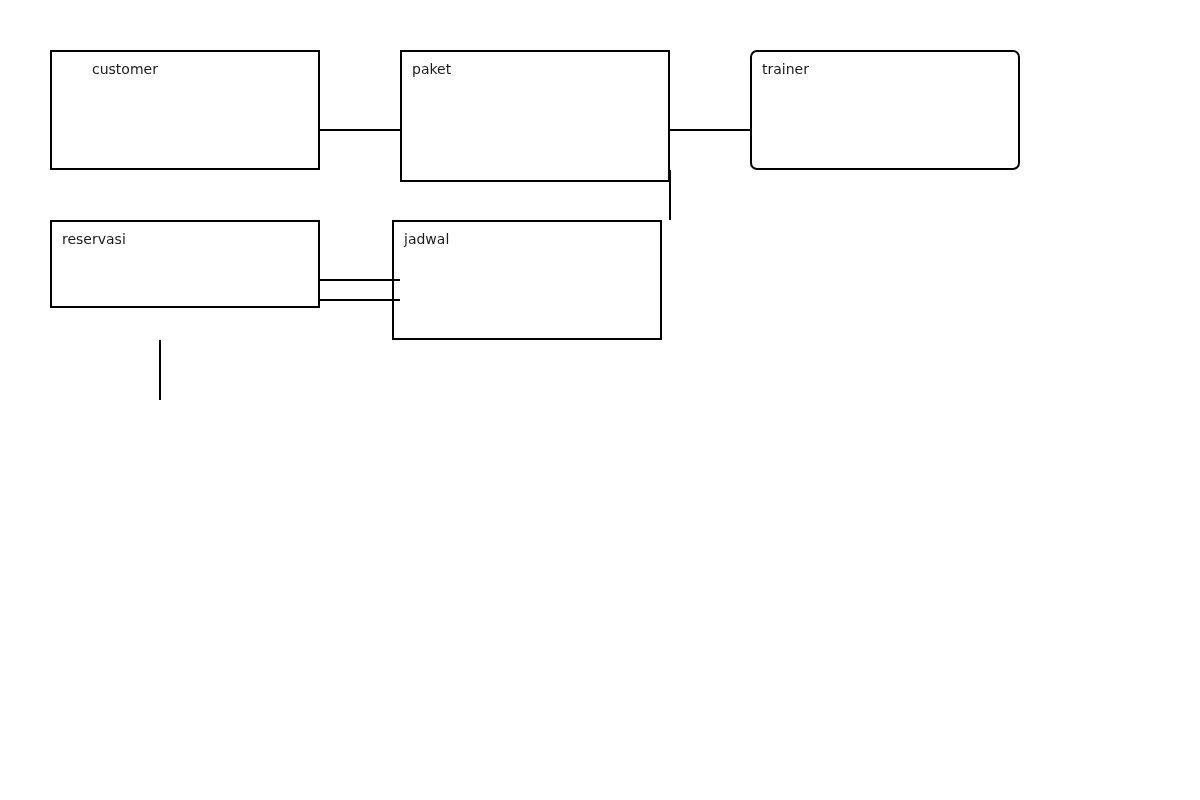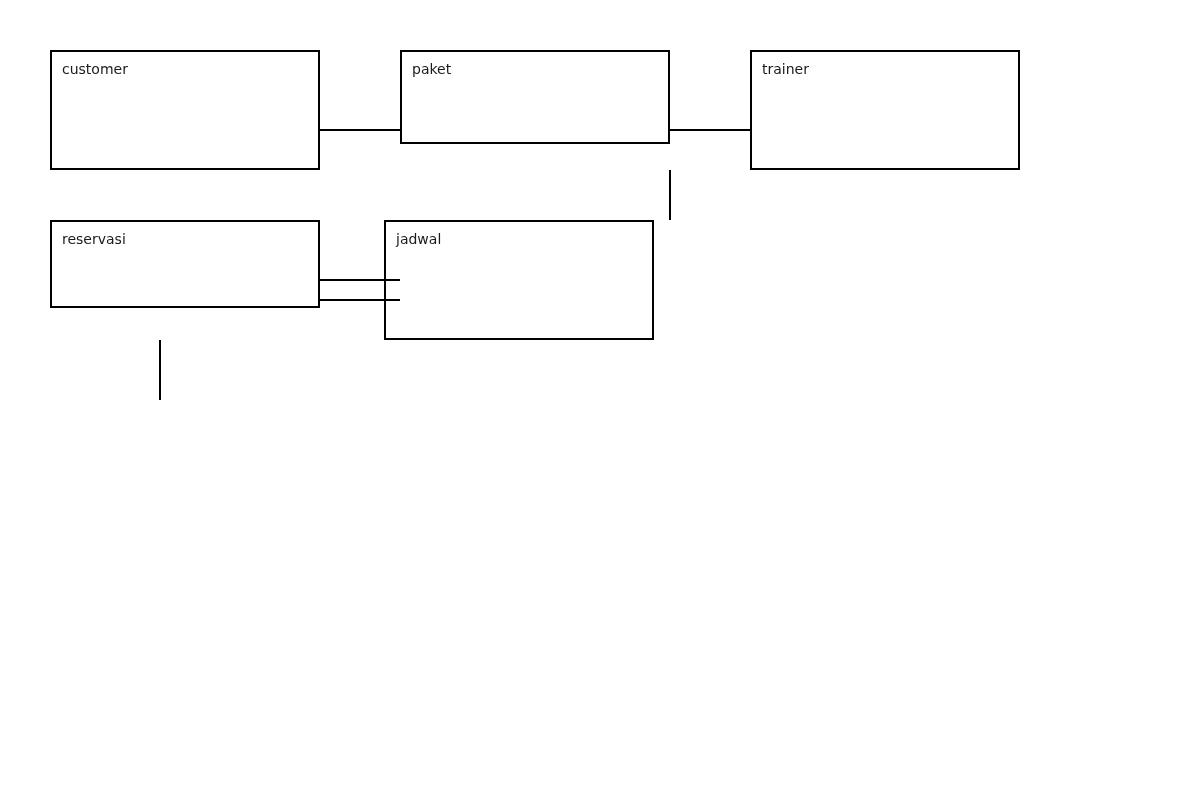--- a/index.html
+++ b/index.html
@@ -32,33 +32,33 @@
   }
   .connector {
     position: absolute;
     background: #000000;
   }
 </style>
 </head>
 <body>
 
 <div id="canvas" style="background: rgb(255, 255, 255);">
-    <div class="entity" style="left: 50px; top: 50px; width: 270px; height: 120px; border-color: rgb(0, 0, 0);">
+    <div class="entity" style="left: 50px; top: 50px; width: 270px; height: 120px; border-color: rgb(0, 0, 0); padding-left: 30px;">
       <span class="entity-label" style="color: rgb(26, 26, 26);">customer</span>
     </div>
-    <div class="entity" style="left: 400px; top: 50px; width: 270px; height: 94px; border-color: rgb(0, 0, 0);">
+    <div class="entity" style="left: 400px; top: 50px; width: 270px; height: 132px; border-color: rgb(0, 0, 0);">
       <span class="entity-label" style="color: rgb(26, 26, 26);">paket</span>
     </div>
-    <div class="entity" style="left: 750px; top: 50px; width: 270px; height: 120px; border-color: rgb(0, 0, 0);">
+    <div class="entity" style="left: 750px; top: 50px; width: 270px; height: 120px; border-color: rgb(0, 0, 0); border-radius: 7px;">
       <span class="entity-label" style="color: rgb(26, 26, 26);">trainer</span>
     </div>
     <div class="entity" style="left: 50px; top: 220px; width: 270px; height: 88px; border-color: rgb(0, 0, 0);">
       <span class="entity-label" style="color: rgb(26, 26, 26);">reservasi</span>
     </div>
-    <div class="entity" style="left: 384px; top: 220px; width: 270px; height: 120px; border-color: rgb(0, 0, 0);">
+    <div class="entity" style="left: 392px; top: 220px; width: 270px; height: 120px; border-color: rgb(0, 0, 0);">
       <span class="entity-label" style="color: rgb(26, 26, 26);">jadwal</span>
     </div>
     <div class="connector" style="background: rgb(0, 0, 0); left: 320px; top: 129px; width: 80px; height: 2px;"></div>
     <div class="connector" style="background: rgb(0, 0, 0); left: 670px; top: 129px; width: 80px; height: 2px;"></div>
     <div class="connector" style="background: rgb(0, 0, 0); left: 669px; top: 170px; width: 2px; height: 50px;"></div>
     <div class="connector" style="background: rgb(0, 0, 0); left: 320px; top: 279px; width: 80px; height: 2px;"></div>
     <div class="connector" style="background: rgb(0, 0, 0); left: 320px; top: 299px; width: 80px; height: 2px;"></div>
     <div class="connector" style="background: rgb(0, 0, 0); left: 159px; top: 340px; width: 2px; height: 60px;"></div>
   </div>
 

